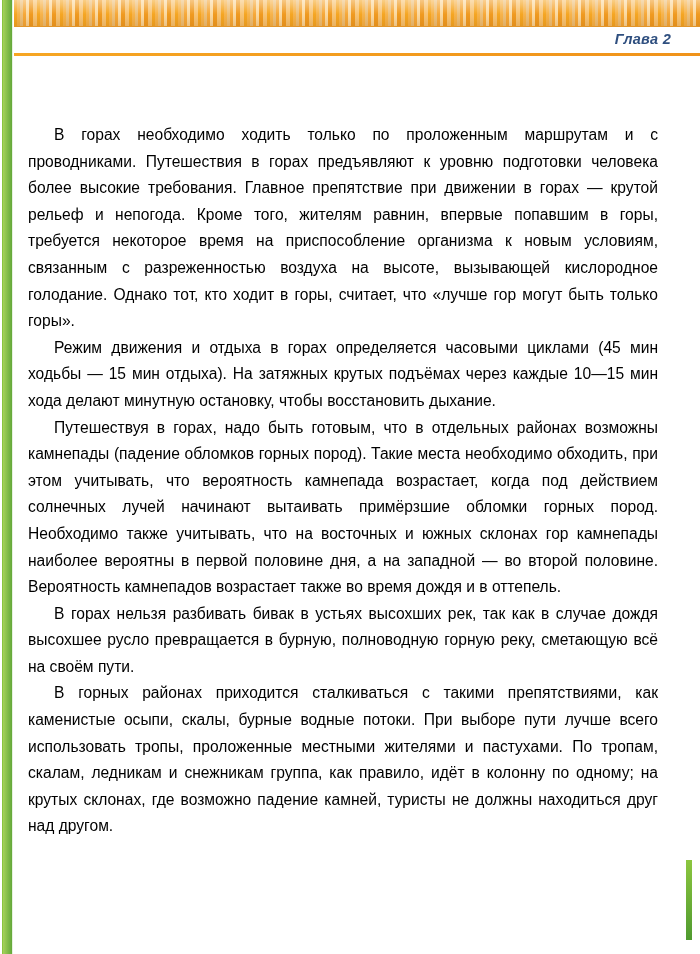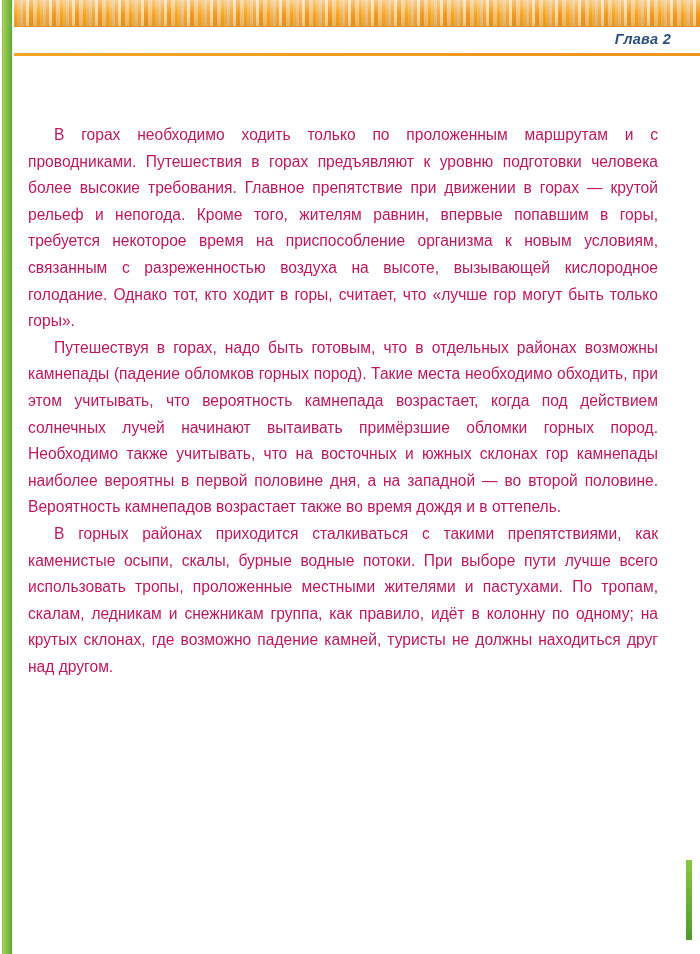--- a/index.html
+++ b/index.html
@@ -107,21 +107,21 @@
 
   
   .body-text {
     position: absolute;
     left: 28px;
     top: 122px;
     width: 630px;
     font-family: "Liberation Sans", sans-serif;
     font-size: 15.6px;
     line-height: 26.6px;
-    color: #be185d;
+    color: #000000;
     text-align: justify;
     text-justify: inter-word;
   }
   .body-text p {
     margin: 0 0 0 0;
     text-indent: 26px;
   }
 
   
   .page-number-box {
@@ -172,20 +172,22 @@
   </div>
 
   <div class="chapter-row">
     <div class="chapter-rule"></div>
     <div class="chapter-label">Глава 2</div>
   </div>
 
 
   <div class="body-text">
     <p>В горах необходимо ходить только по проложенным маршрутам и с проводниками. Путешествия в горах предъявляют к уровню подготовки человека более высокие требования. Главное препятствие при движении в горах — крутой рельеф и непогода. Кроме того, жителям равнин, впервые попавшим в горы, требуется некоторое время на приспособление организма к новым условиям, связанным с разреженностью воздуха на высоте, вызывающей кислородное голодание. Однако тот, кто ходит в горы, считает, что «лучше гор могут быть только горы».</p>
+    <p>Режим движения и отдыха в горах определяется часовыми циклами (45 мин ходьбы — 15 мин отдыха). На затяжных крутых подъёмах через каждые 10—15 мин хода делают минутную остановку, чтобы восстановить дыхание.</p>
     <p>Путешествуя в горах, надо быть готовым, что в отдельных районах возможны камнепады (падение обломков горных пород). Такие места необходимо обходить, при этом учитывать, что вероятность камнепада возрастает, когда под действием солнечных лучей начинают вытаивать примёрзшие обломки горных пород. Необходимо также учитывать, что на восточных и южных склонах гор камнепады наиболее вероятны в первой половине дня, а на западной — во второй половине. Вероятность камнепадов возрастает также во время дождя и в оттепель.</p>
+    <p>В горах нельзя разбивать бивак в устьях высохших рек, так как в случае дождя высохшее русло превращается в бурную, полноводную горную реку, сметающую всё на своём пути.</p>
     <p>В горных районах приходится сталкиваться с такими препятствиями, как каменистые осыпи, скалы, бурные водные потоки. При выборе пути лучше всего использовать тропы, проложенные местными жителями и пастухами. По тропам, скалам, ледникам и снежникам группа, как правило, идёт в колонну по одному; на крутых склонах, где возможно падение камней, туристы не должны находиться друг над другом.</p>
   </div>
 
   <div class="page-number-rule"></div>
 
   <div class="bottom-green"></div>
 </div>
 
 </body></html>

